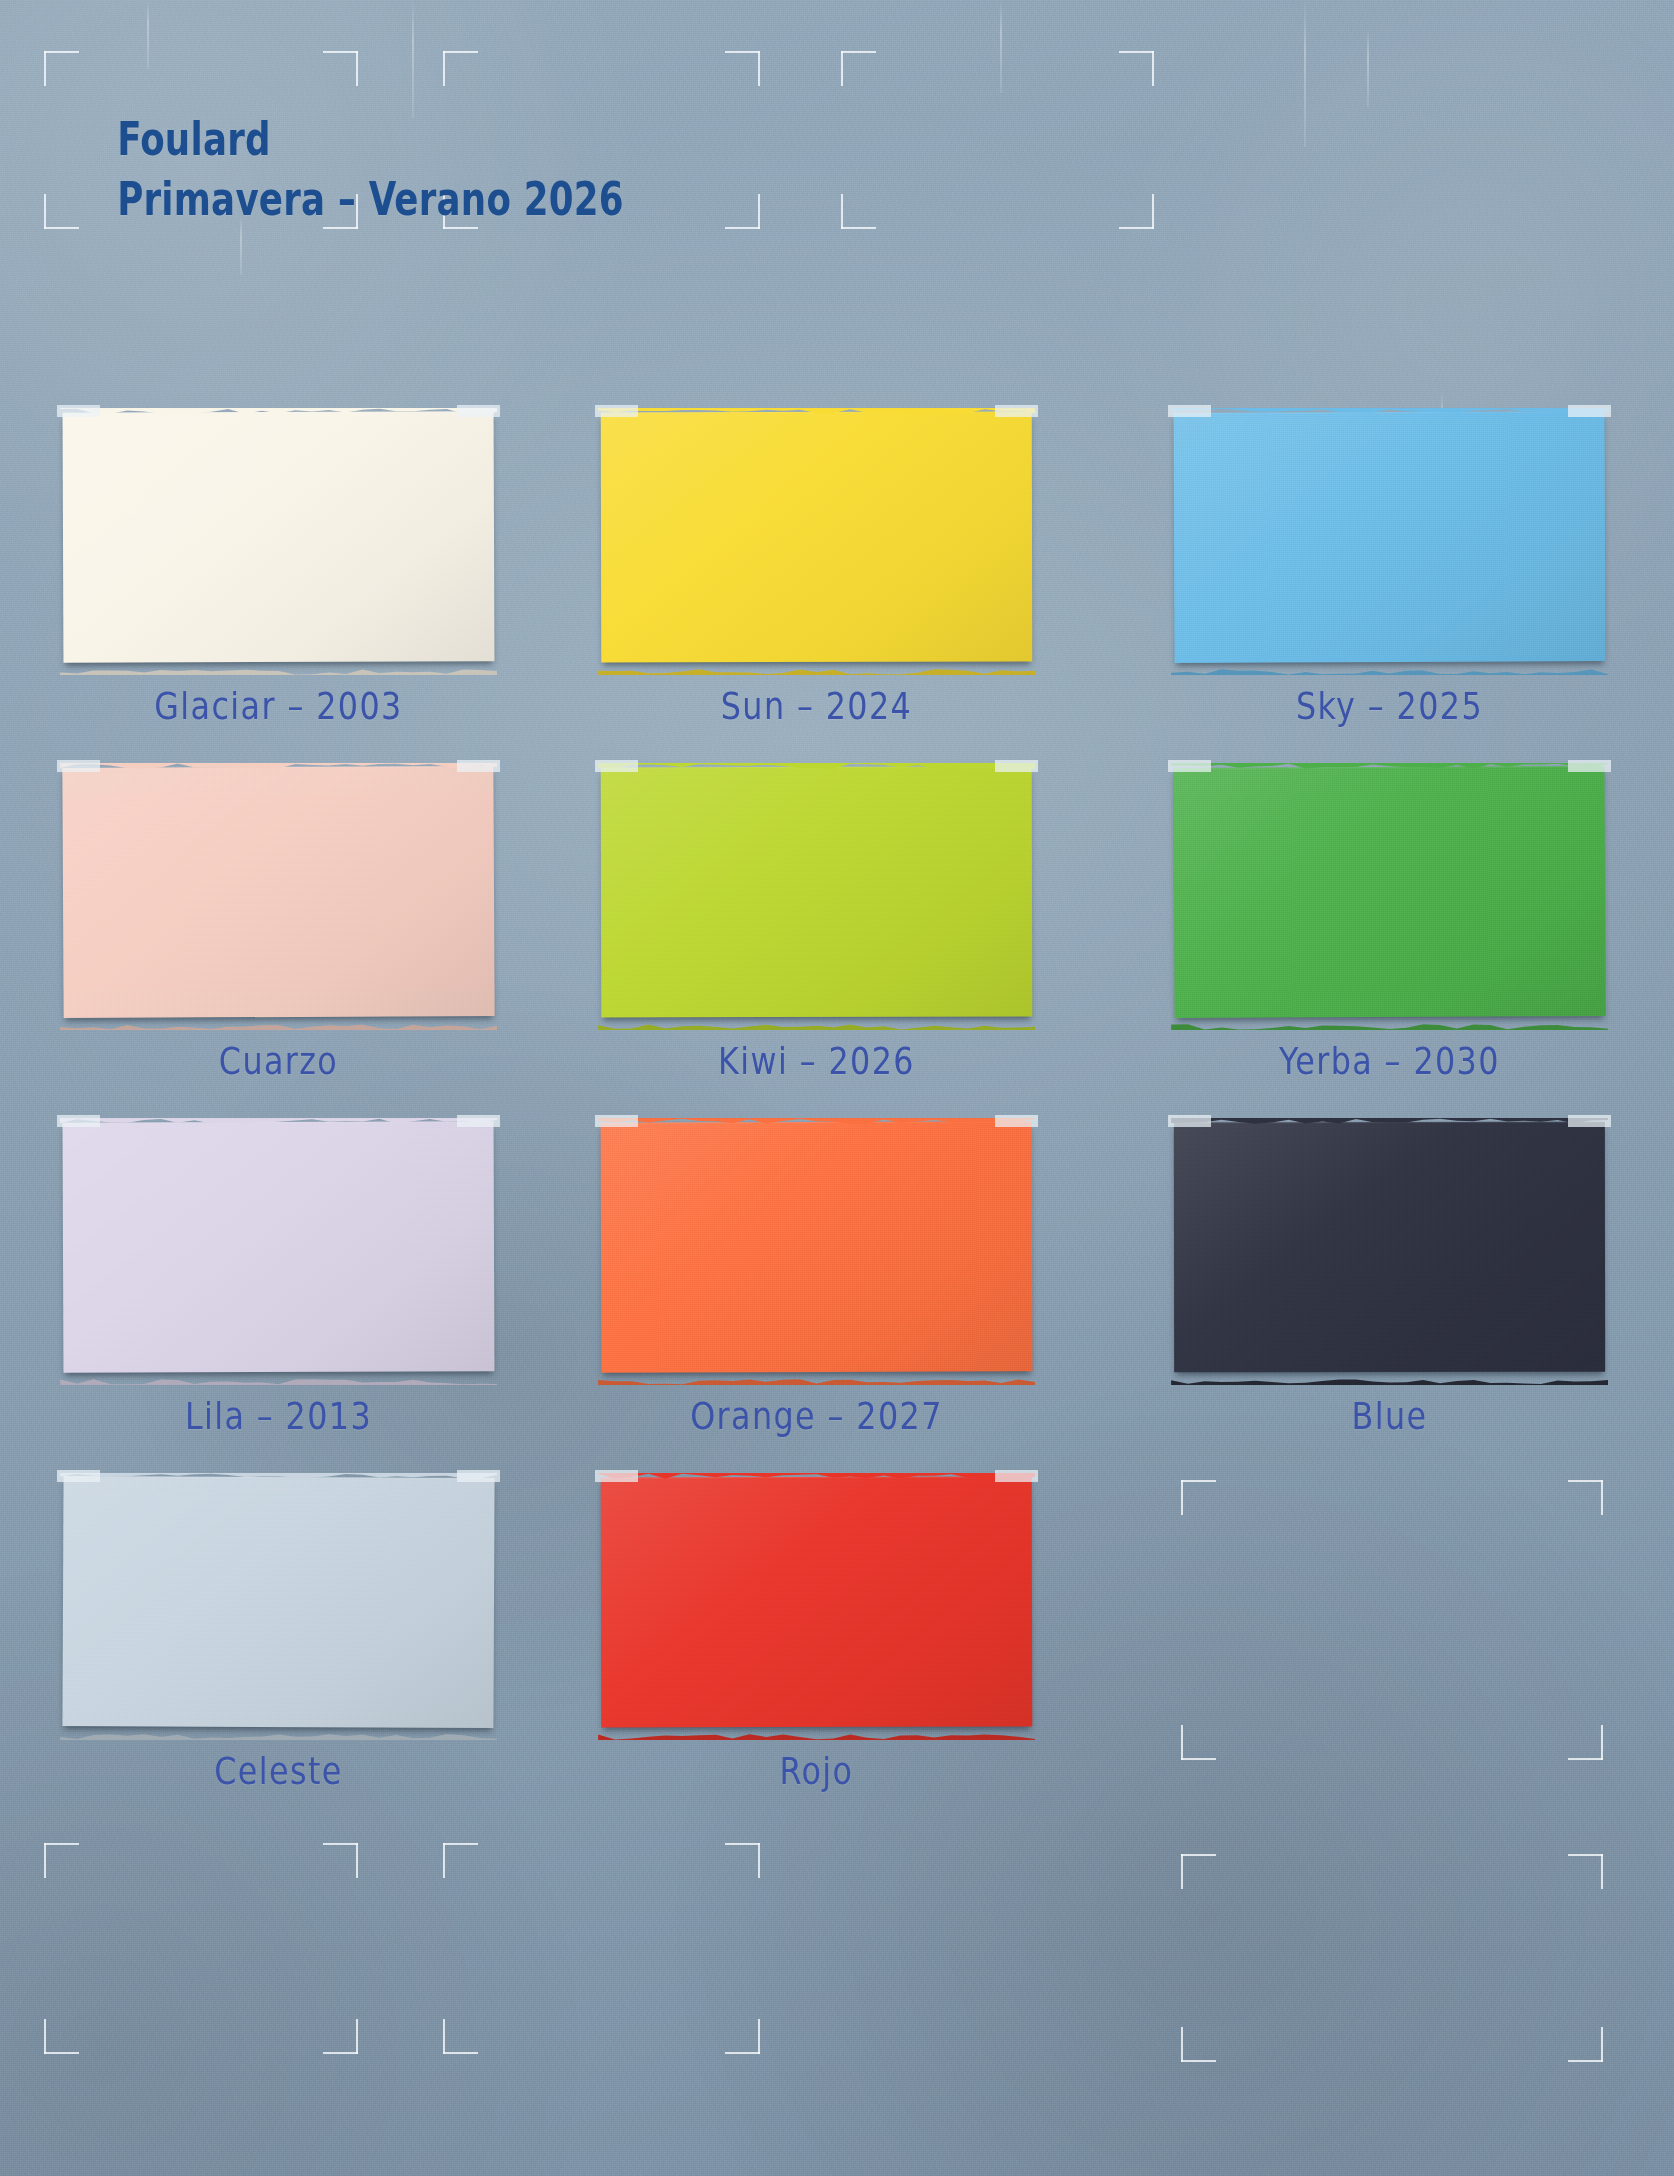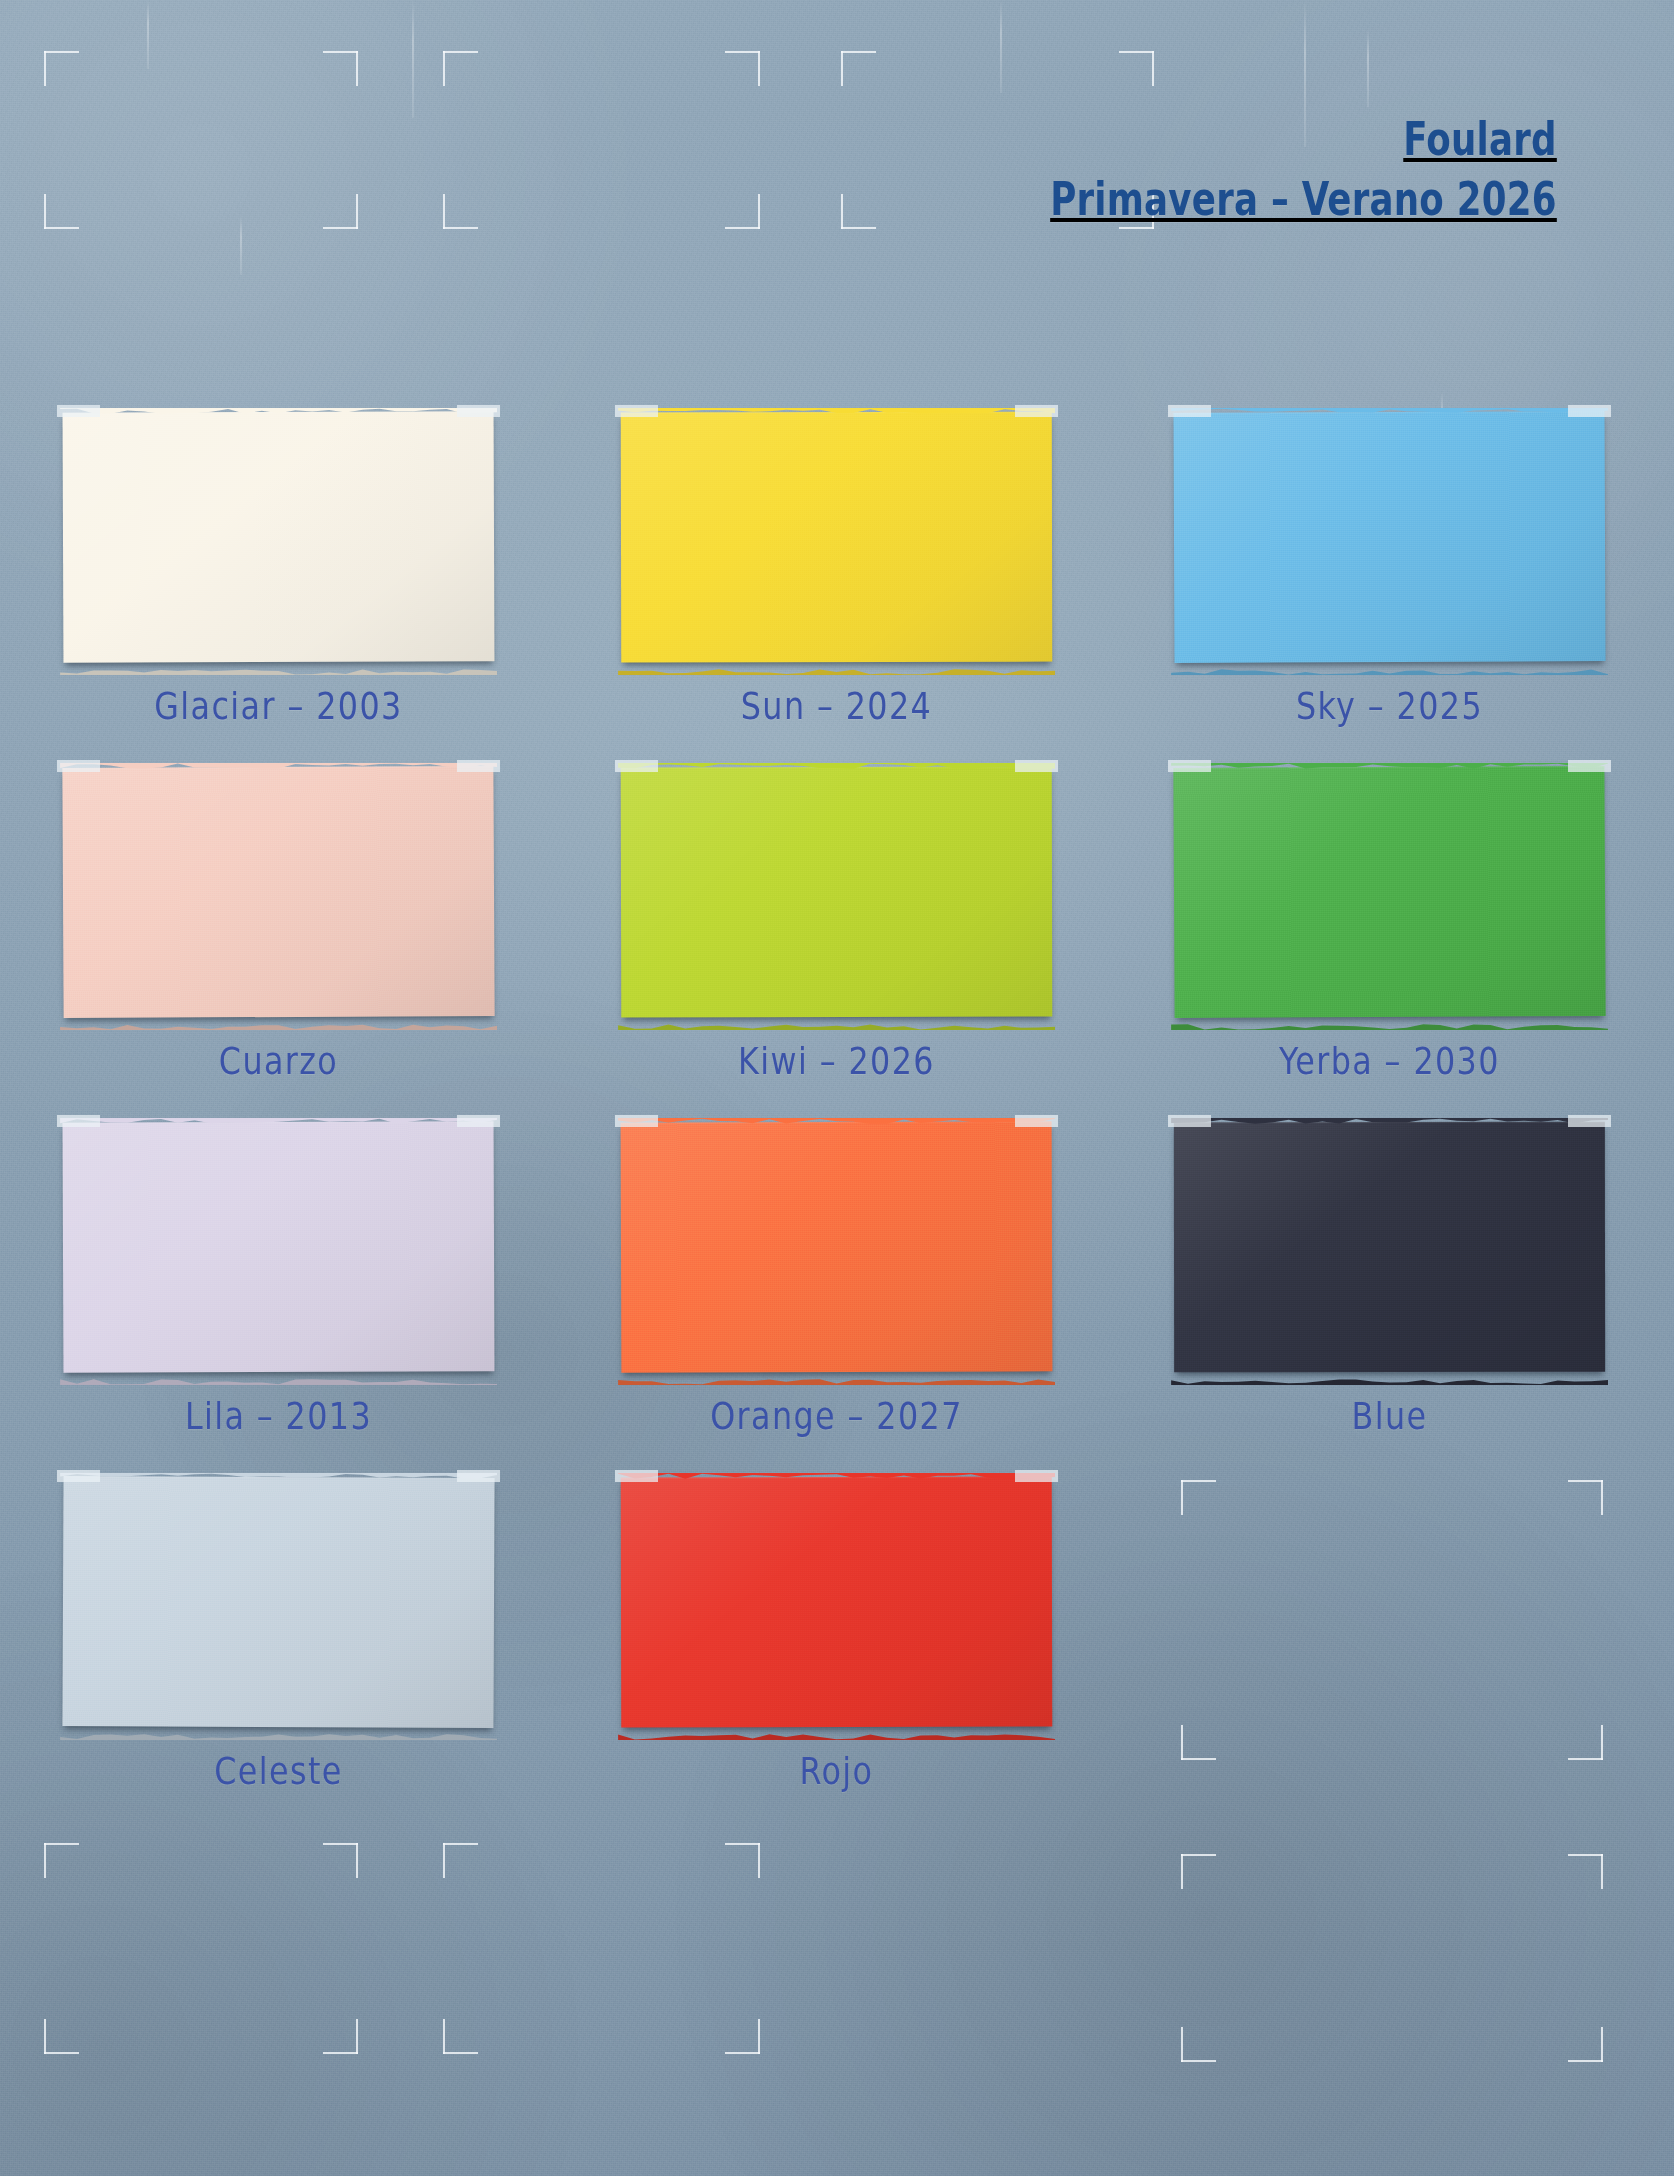--- a/index.html
+++ b/index.html
@@ -58,24 +58,23 @@
     background: linear-gradient(180deg, rgba(255,255,255,0.0) 0%, rgba(255,255,255,0.30) 35%, rgba(255,255,255,0.10) 100%);
     pointer-events: none;
   }
 
   
   #title-block {
     position: absolute;
     top: 110px;
     left: 0;
     width: 100%;
-    text-align: right;
+    text-align: left;
     line-height: 1.30;
     pointer-events: none;
-    text-decoration: underline;
   }
   .title-line {
     color: #1d4e8f;
     font-family: "Liberation Sans Narrow", "DejaVu Sans Condensed", "Liberation Sans", sans-serif;
     font-weight: 700;
     font-size: 46px;
     letter-spacing: 0.3px;
     transform: scaleX(0.86);
     transform-origin: center;
     text-shadow: 0 1px 0 rgba(255,255,255,0.10);
@@ -91,21 +90,21 @@
   .grid-row {
     position: relative;
     height: 355px;
   }
   .cell {
     position: absolute;
     width: 431px;
     margin-left: 6px;
   }
   .cell.col0 { left: 57px; }
-  .cell.col1 { left: 615px; }
+  .cell.col1 { left: 595px; }
   .cell.col2 { left: 1168px; }
 
   .swatch-wrap {
     position: relative;
     width: 431px;
     height: 257px;
   }
 
   
   .swatch {

